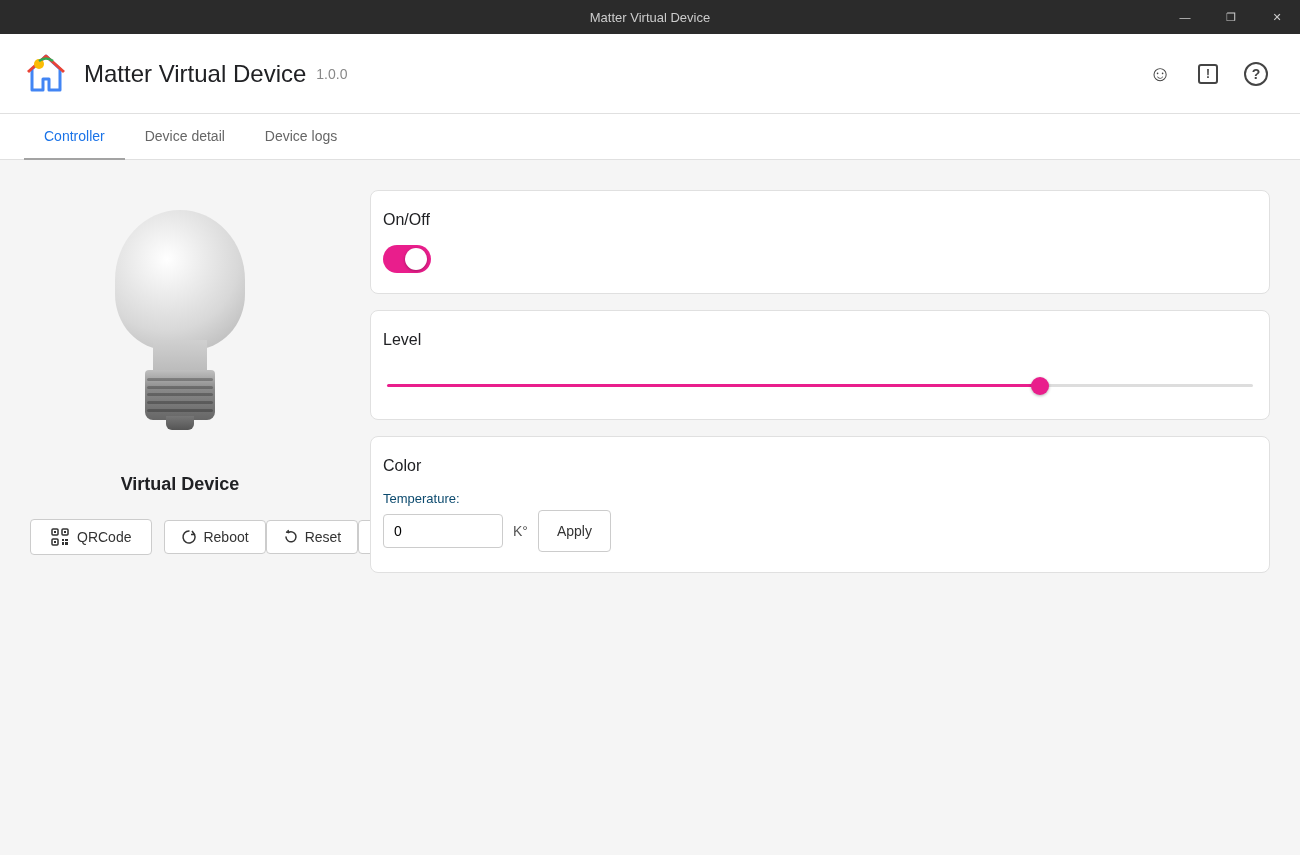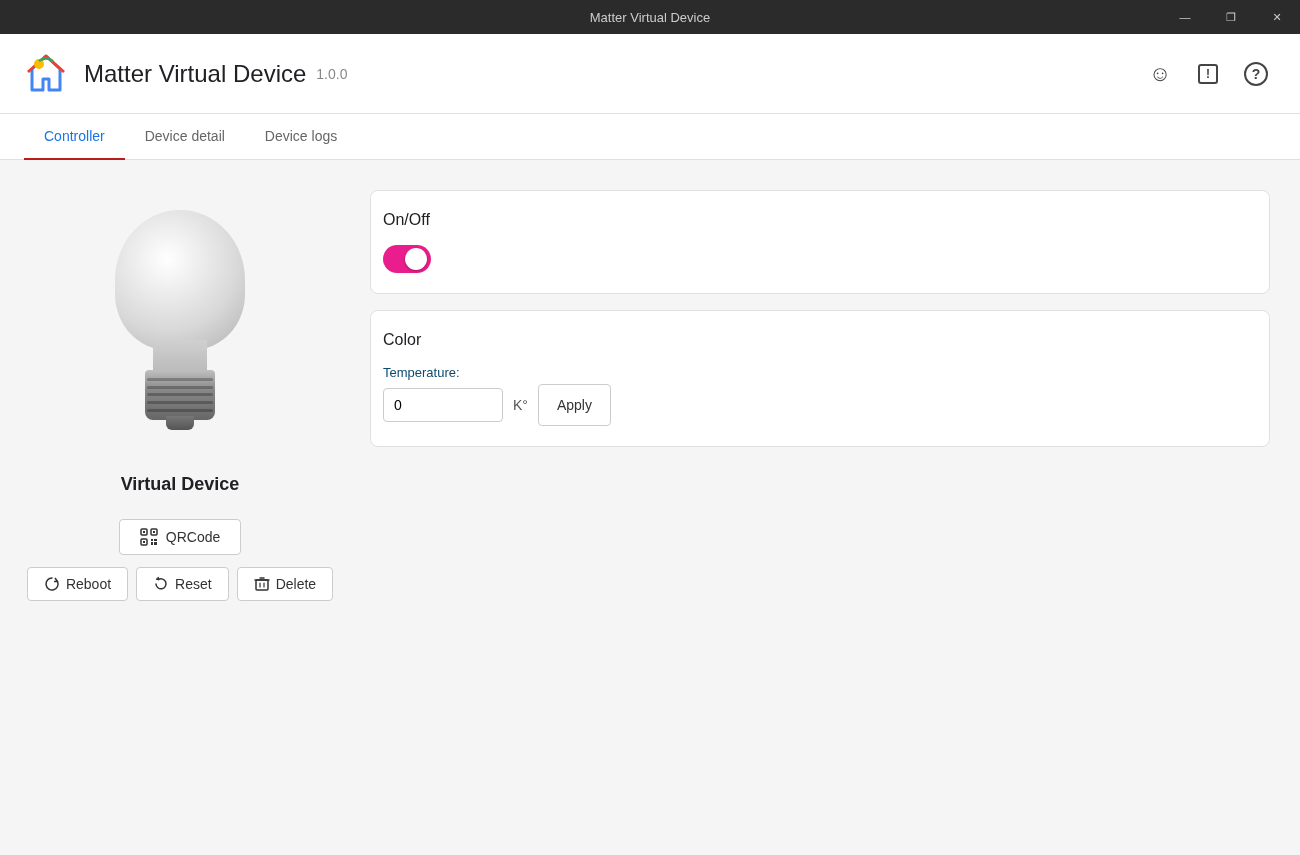--- a/index.html
+++ b/index.html
@@ -116,21 +116,21 @@
       padding: 14px 20px;
       font-size: 14px;
       color: #666;
       cursor: pointer;
       border-bottom: 2px solid transparent;
       margin-bottom: -1px;
       user-select: none;
     }
     .tab.active {
       color: #1a73e8;
-      border-bottom: 2px solid #b91c1c;
+      border-bottom: 2px solid #a3a3a3;
       font-weight: 500;
     }
 
     
     .main-content {
       flex: 1;
       background: #f5f5f5;
       display: flex;
       flex-direction: row;
       overflow: hidden;
@@ -203,40 +203,38 @@
     }
     .device-name {
       font-size: 18px;
       font-weight: 600;
       color: #202124;
       margin-top: 8px;
       margin-bottom: 24px;
     }
     .action-buttons {
       display: flex;
-      flex-direction: column;
       gap: 12px;
       align-items: center;
       width: 100%;
     }
     .qr-btn {
       display: flex;
       align-items: center;
       gap: 8px;
       padding: 8px 20px;
       border: 1px solid #ccc;
       border-radius: 4px;
       background: #fff;
       font-size: 14px;
       cursor: pointer;
       color: #333;
     }
     .action-row {
       display: flex;
-      gap: 8px;
     }
     .action-btn {
       display: flex;
       align-items: center;
       gap: 6px;
       padding: 8px 16px;
       border: 1px solid #ccc;
       border-radius: 4px;
       background: #fff;
       font-size: 14px;
@@ -462,20 +460,26 @@
     <div class="right-panel">
 
       <div class="card">
         <div class="card-title">On/Off</div>
         <div class="toggle-switch">
           <div class="toggle-track"></div>
           <div class="toggle-thumb"></div>
         </div>
       </div>
 
+      <div class="card">
+        <div class="card-title">Level</div>
+        <div class="slider-container">
+          <input type="range" class="custom-slider" min="0" max="100" value="76" style="">
+        </div>
+      </div>
 
       <div class="card">
         <div class="card-title">Color</div>
         <div class="temp-label">Temperature:</div>
         <div class="color-temp-row">
           <input type="text" class="temp-input" value="0" style="">
           <span class="temp-unit">K°</span>
           <button class="apply-btn">Apply</button>
         </div>
       </div>

